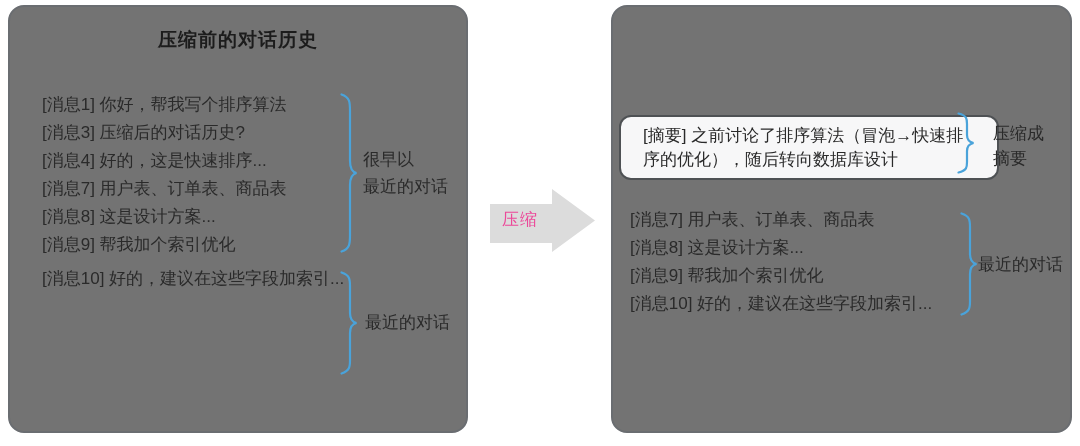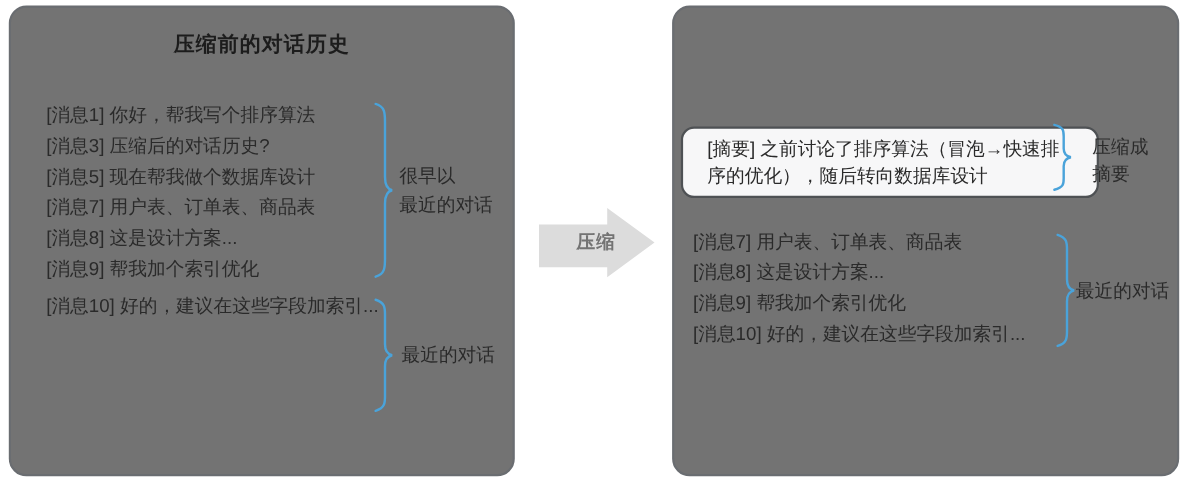--- a/index.html
+++ b/index.html
@@ -59,25 +59,25 @@
   #label-recent-right { left:365px; top:244px; line-height:27px; }
   #compress-arrow {
     position:absolute;
     left:488px; top:187px;
     width:108px; height:66px;
   }
   #compress-arrow svg { position:absolute; left:0; top:0; }
   #compress-arrow .arrow-label {
     position:absolute;
     left:14px; top:22px; width:58px;
-    text-align:right;
+    text-align:left;
     font-size:17px;
-    font-weight:bold;
+    font-weight:normal;
     line-height:22px;
-    color:#737373;
+    color:#ec4899;
     letter-spacing:1px;
   }
   #summary-box {
     position:absolute;
     left:6px; top:108px;
     width:380px; height:65px;
     border:2px solid #4e5154;
     border-radius:12px;
     background:#f7f7f8;
     padding:7px 22px;
@@ -89,21 +89,21 @@
 </style>
 </head>
 <body>
 
 <section class="panel" id="left-panel">
   <h2 class="panel-title">压缩前的对话历史</h2>
 
   <div class="msg-list" id="left-msgs">
     <div class="msg">[消息1] 你好，帮我写个排序算法</div>
     <div class="msg">[消息3] 压缩后的对话历史?</div>
-    <div class="msg">[消息5] 现在帮我做个数据库设计</div>
+    <div class="msg">[消息4] 好的，这是快速排序...</div>
     <div class="msg">[消息7] 用户表、订单表、商品表</div>
     <div class="msg">[消息8] 这是设计方案...</div>
     <div class="msg">[消息9] 帮我加个索引优化</div>
     <div class="msg">[消息10] 好的，建议在这些字段加索引...</div>
   </div>
 
   <svg class="brace" style="left:330px; top:86px;" width="18" height="160" viewBox="0 0 18 160">
     <path d="M1.5,1.5 C10,4 10,10 10,18 L10,68 C10,75 12,79 16.5,80 C12,81 10,85 10,92 L10,142 C10,150 10,156 1.5,158.5"></path>
   </svg>
   <div class="group-label" id="label-early">

